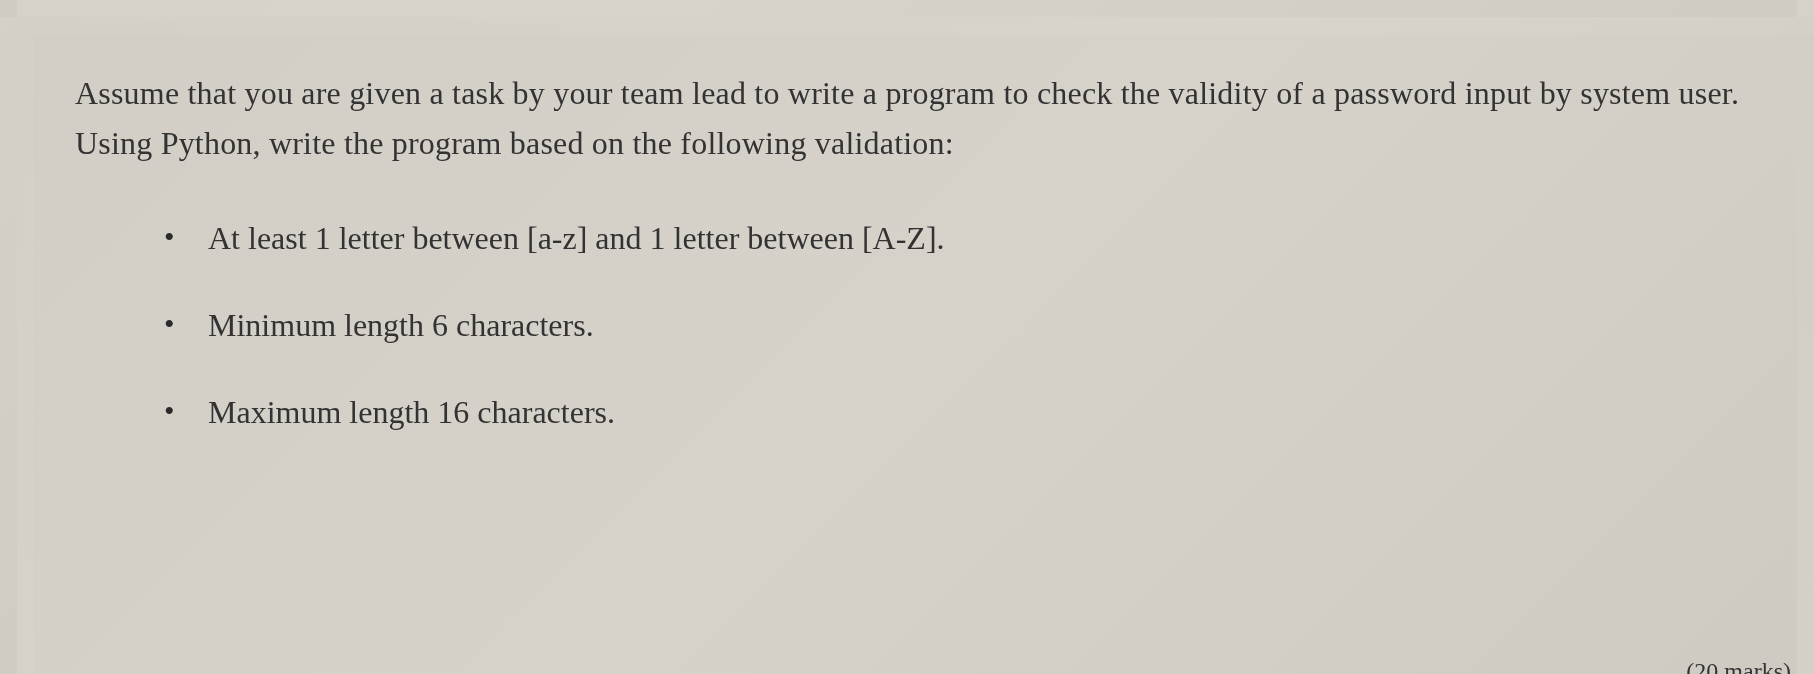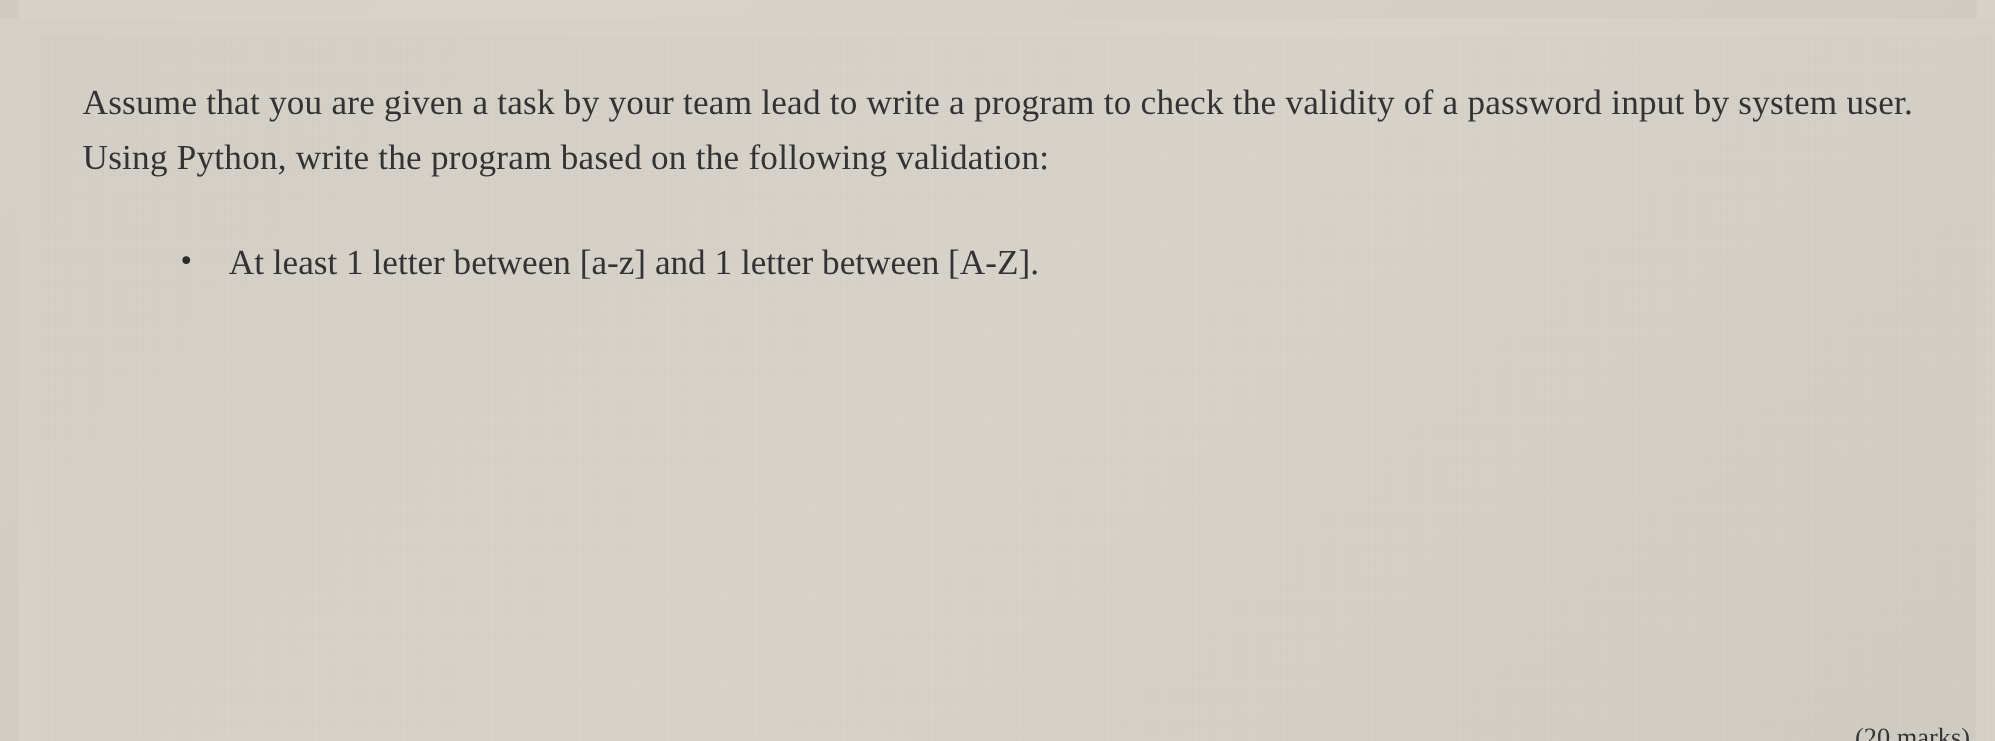--- a/index.html
+++ b/index.html
@@ -73,15 +73,17 @@
       text-underline-offset: 4px;
     }
   </style>
 </head>
 <body>
 
 <p class="intro">Assume that you are given a task by your team lead to write a program to check the validity of a password input by system user. Using Python, write the program based on the following validation:</p>
 
 <ul class="bullets">
   <li>At least 1 letter between [a-z] and 1 letter between [A-Z].</li>
+  <li>Minimum length 6 characters.</li>
+  <li>Maximum length 16 characters.</li>
 </ul>
 
 <div class="marks">(20 marks)</div>
 
 </body></html>

